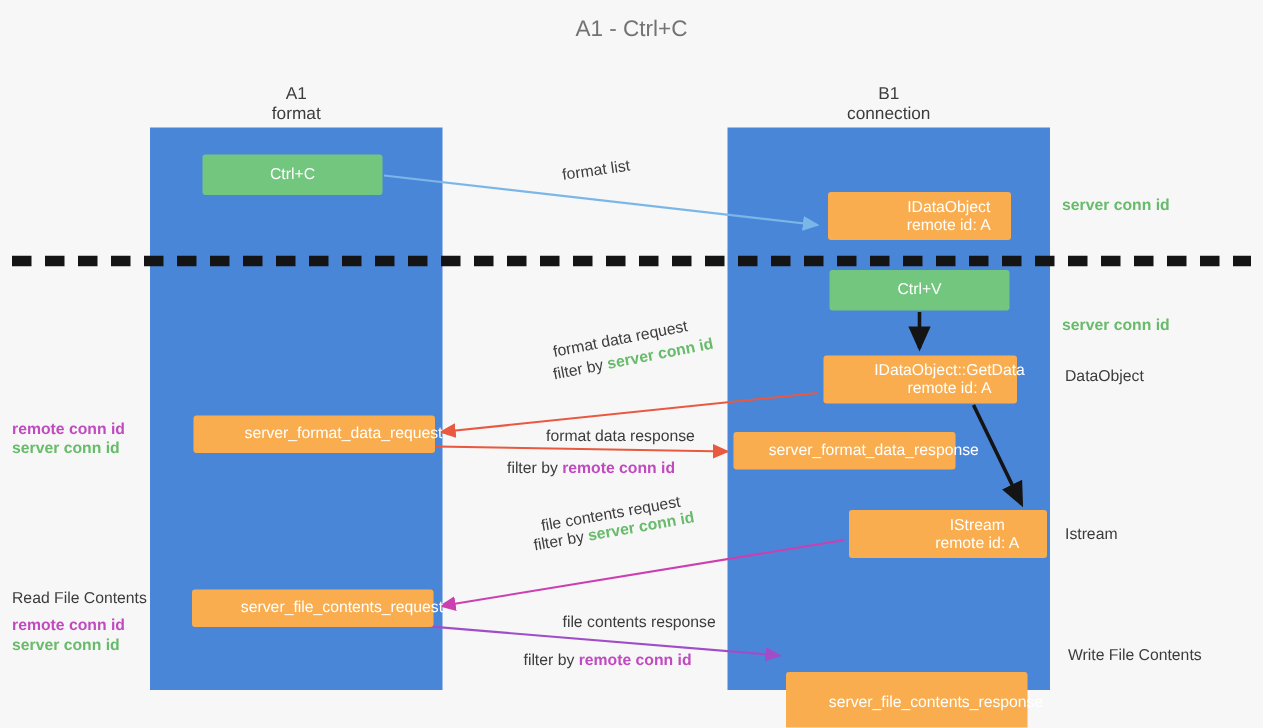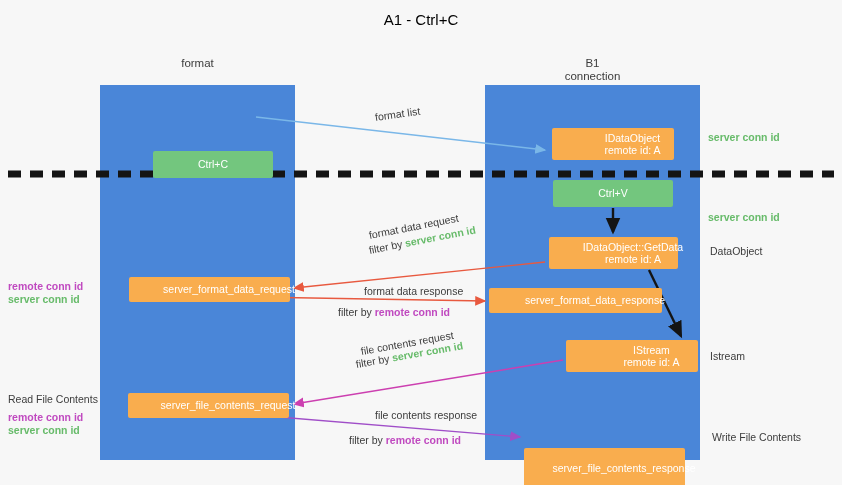--- a/index.html
+++ b/index.html
@@ -15,38 +15,38 @@
   .lane{position:absolute;background:#4a86d8;}
   #laneA{left:100px;top:85px;width:195px;height:375px;}
   #laneB{left:485px;top:85px;width:215px;height:375px;}
 
   .lane-head{position:absolute;text-align:center;color:#3c3c3c;font-size:11.5px;line-height:13px;}
   #headA{left:120px;top:57px;width:155px;}
   #headB{left:515px;top:57px;width:155px;}
 
   #title{
     position:absolute;left:0;top:10px;width:842px;text-align:center;
-    color:#000000;font-size:15px;line-height:19px;
+    color:#737373;font-size:15px;line-height:19px;
   }
 
   .box{
     position:absolute;border-radius:2px;color:#ffffff;
     display:flex;flex-direction:column;align-items:center;justify-content:center;
     text-align:center;font-size:10.5px;line-height:12.5px;box-sizing:border-box;
   }
   .box.orange{background:#f9ad4e;padding-left:39px;}
   .box.green{background:#73c67e;}
 
-  #boxCtrlC{left:153px;top:103px;width:120px;height:27px;margin-top:48px;}
+  #boxCtrlC{left:135px;top:103px;width:120px;height:27px;}
   #boxCtrlV{left:553px;top:180px;width:120px;height:27px;}
   #boxIDataObject{left:552px;top:128px;width:122px;height:32px;}
   #boxGetData{left:549px;top:237px;width:129px;height:32px;}
   #boxIStream{left:566px;top:340px;width:132px;height:32px;}
   #boxFmtReq{left:129px;top:277px;width:161px;height:25px;}
-  #boxFmtResp{left:489px;top:288px;width:173px;height:25px;}
+  #boxFmtResp{left:489px;top:288px;width:148px;height:25px;}
   #boxFileReq{left:128px;top:393px;width:161px;height:25px;}
   #boxFileResp{left:524px;top:448px;width:161px;height:40px;}
 
   .note{position:absolute;font-size:10.5px;line-height:13px;color:#3c3c3c;white-space:nowrap;}
   .green-txt{color:#67bb6a;font-weight:bold;}
   .purple-txt{color:#c04ac0;font-weight:bold;}
   .dark-txt{color:#3c3c3c;}
 
   .rot-a{transform:rotate(-8deg);transform-origin:left center;}
   .rot-b{transform:rotate(-11deg);transform-origin:left center;}
@@ -76,20 +76,21 @@
 </head>
 <body>
 
 <div id="stage">
 
   <div id="title">
     <div>A1 - Ctrl+C</div>
   </div>
 
   <div id="headA" class="lane-head">
+    <div>A1</div>
     <div>format</div>
   </div>
   <div id="headB" class="lane-head">
     <div>B1</div>
     <div>connection</div>
   </div>
 
   <div id="laneA" class="lane"></div>
   <div id="laneB" class="lane"></div>
 

